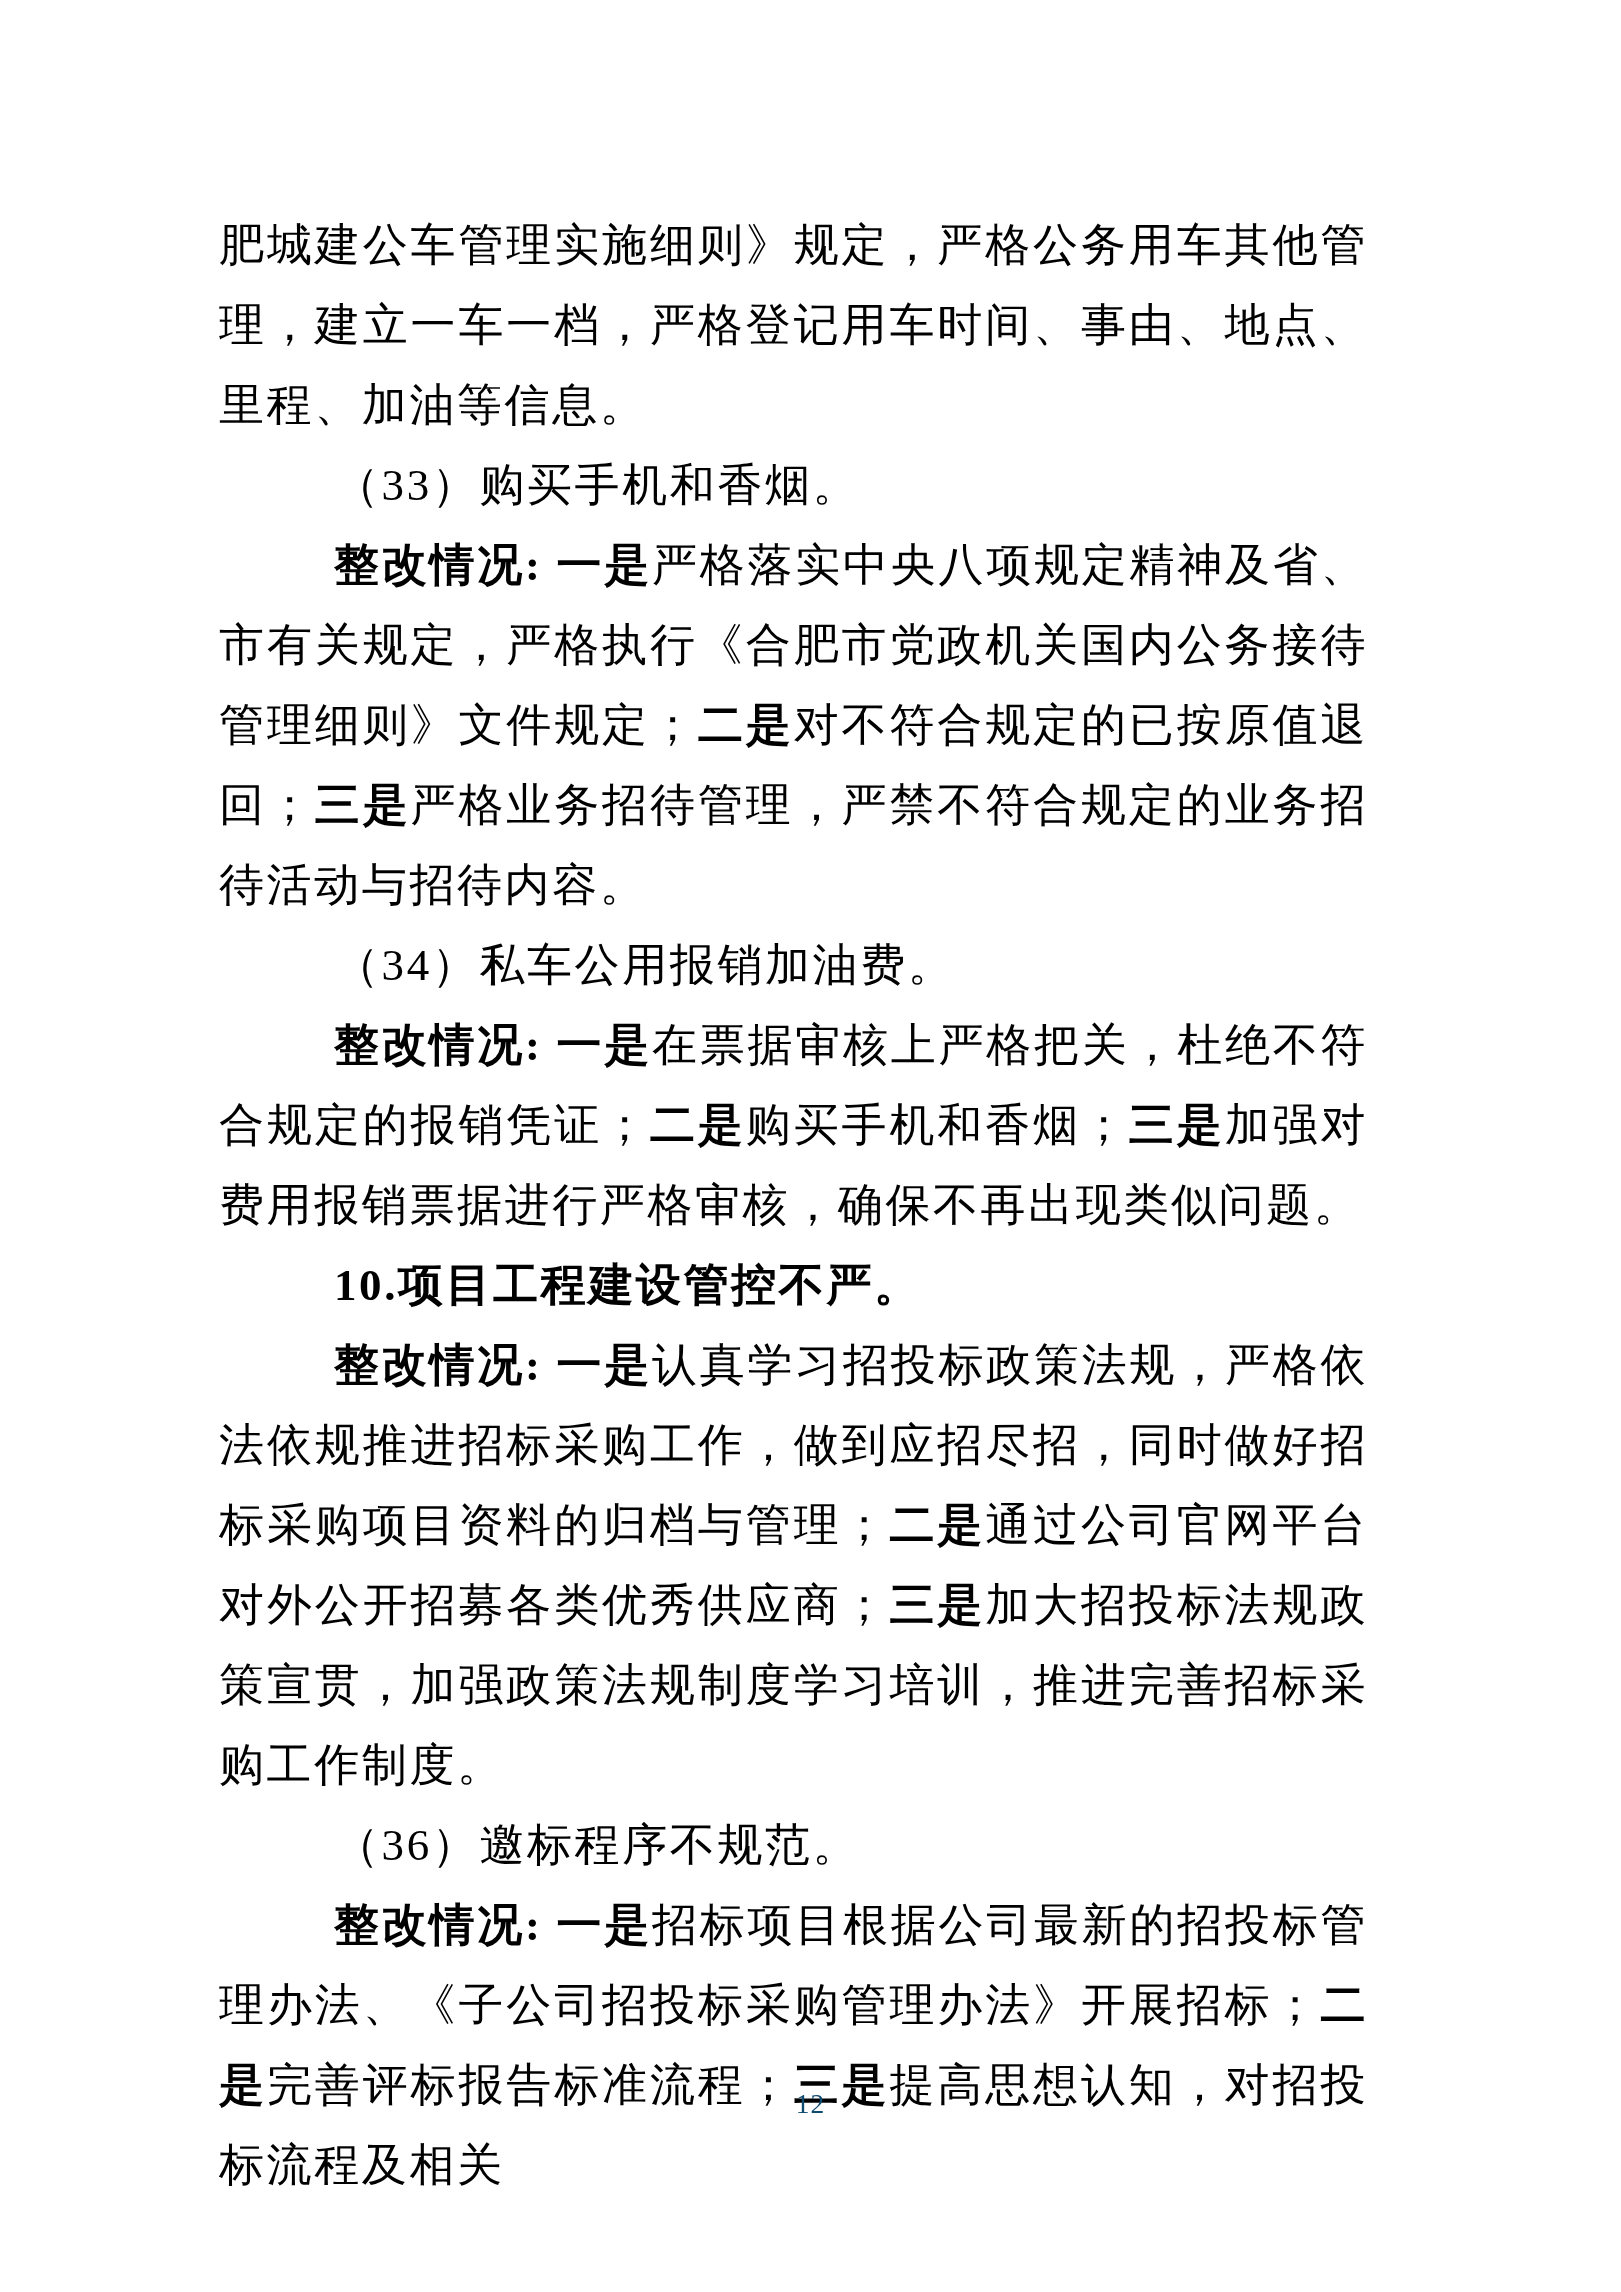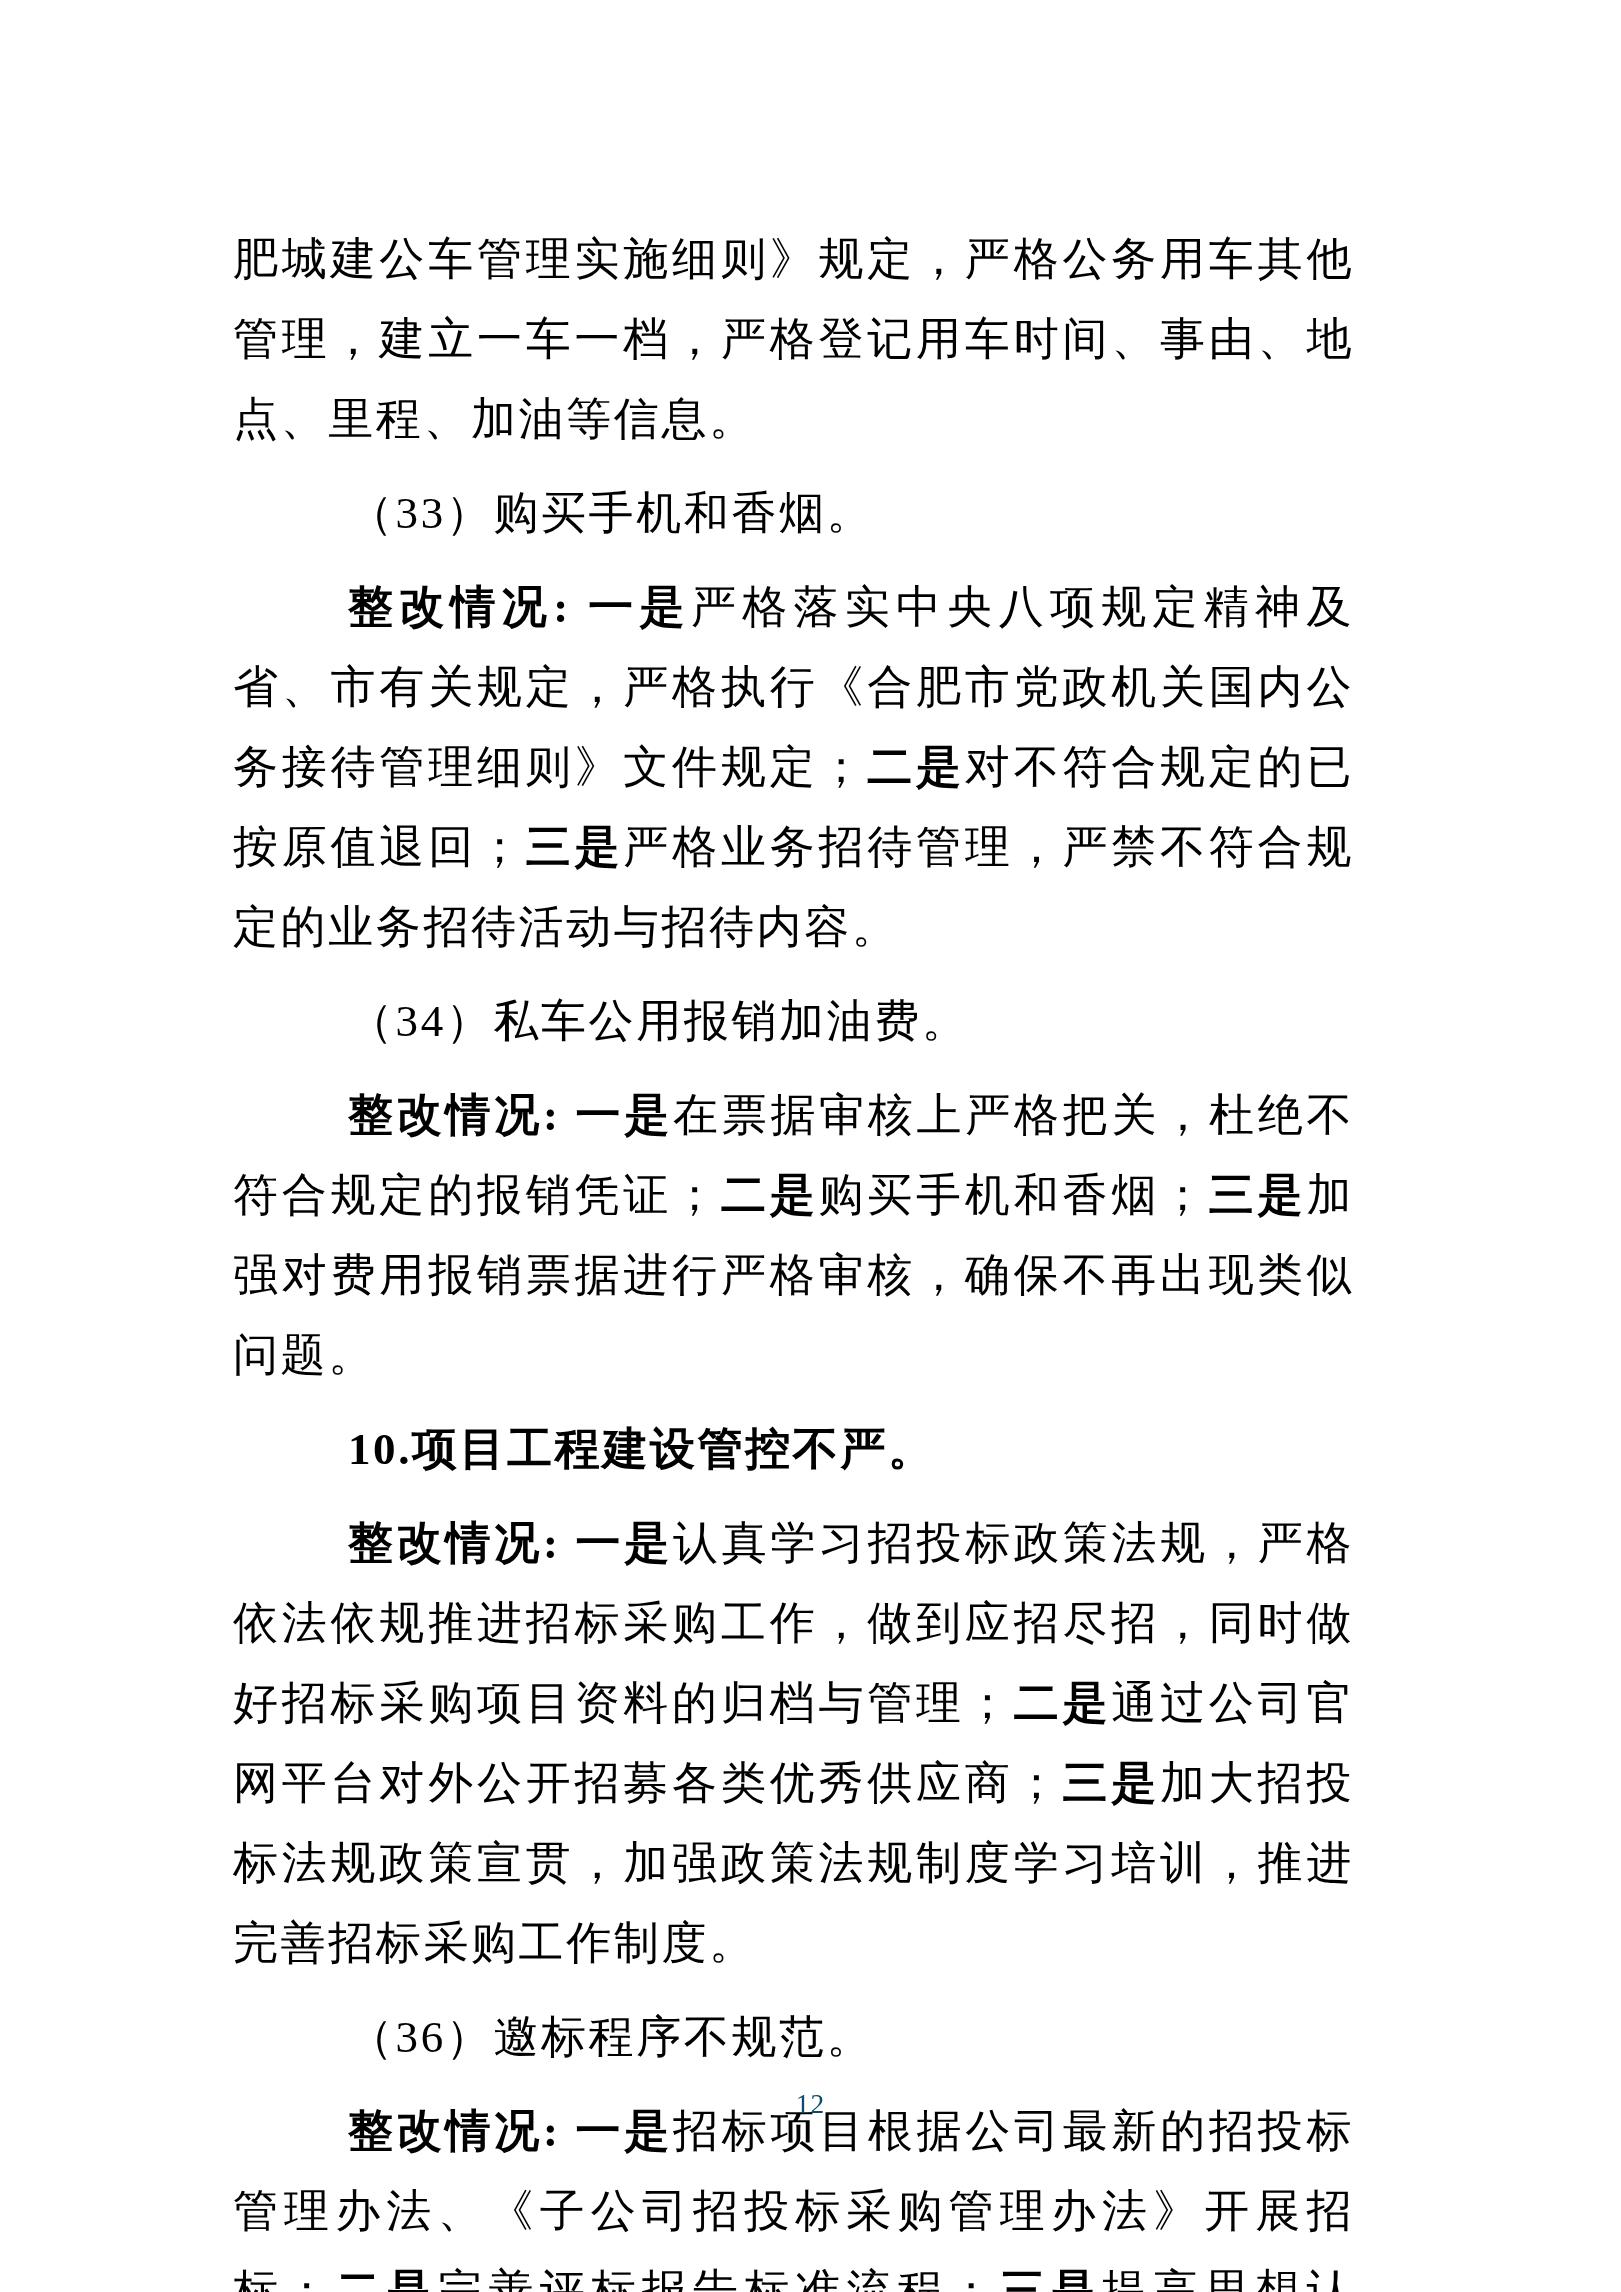--- a/index.html
+++ b/index.html
@@ -23,21 +23,21 @@
     background: #ffffff;
     overflow: hidden;
   }
   .text-block {
     position: absolute;
     left: 219px;
     top: 205px;
     width: 1149px;
   }
   .para {
-    margin: 14px;
+    margin: 0;
     padding: 0;
     font-size: 45px;
     line-height: 80px;
     letter-spacing: 2.6px;
     text-align: justify;
     text-justify: inter-ideograph;
     word-break: break-all;
     color: #000000;
   }
   .para.indent {

